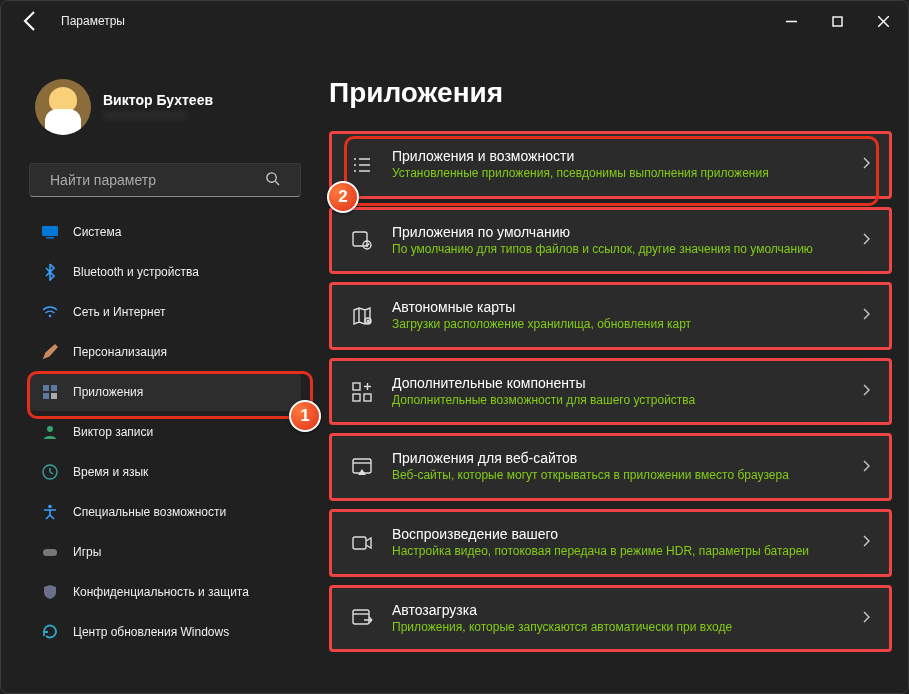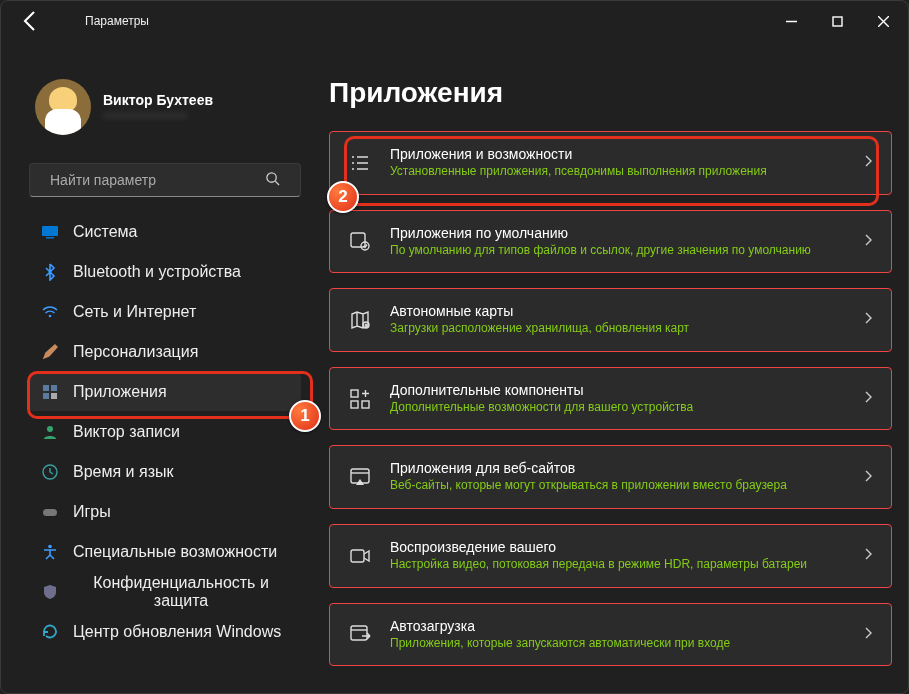--- a/index.html
+++ b/index.html
@@ -1,19 +1,19 @@
 <!DOCTYPE html>
 <html><head>
 <meta charset="utf-8">
 <style>
   * { margin: 0; padding: 0; box-sizing: border-box; font-family: 'Segoe UI', Tahoma, sans-serif; }
   body { background: #202020; color: #fff; width: 909px; height: 694px; overflow: hidden; border: 1px solid #3a3a3a; border-radius: 8px; position: relative; }
   
   
-  .titlebar { display: flex; align-items: center; height: 40px; padding: 0 2px 0 18px; gap: 24px; }
+  .titlebar { display: flex; align-items: center; height: 40px; padding: 0 2px 0 18px; }
   .back-btn { width: 24px; height: 24px; display: flex; align-items: center; justify-content: center; color: #fff; cursor: pointer; font-size: 15px; }
   .title { margin-left: 18px; font-size: 12px; color: #eee; }
   .win-controls { margin-left: auto; display: flex; }
   .win-btn { width: 46px; height: 32px; display: flex; align-items: center; justify-content: center; color: #fff; cursor: pointer; }
   .win-btn svg { width: 11px; height: 11px; }
 
   
   .content { display: flex; padding: 0 10px 0 0; height: calc(100% - 40px); }
   .sidebar { width: 310px; padding: 0 10px 0 28px; flex-shrink: 0; }
   .main { flex: 1; padding: 0 6px 0 18px; }
@@ -28,29 +28,29 @@
   .profile-sub { font-size: 12px; color: #888; filter: blur(3px); }
 
   
   .search { display: flex; align-items: center; background: #2d2d2d; border: 1px solid #3a3a3a; border-bottom: 1px solid #888; border-radius: 4px; height: 34px; padding: 0 20px; margin: 8px 0 16px 0; }
   .search input { flex: 1; background: transparent; border: none; outline: none; color: #ccc; font-size: 14px; }
   .search input::placeholder { color: #aaa; }
   .search-icon { color: #ccc; font-size: 14px; }
 
   
   .nav { display: flex; flex-direction: column; gap: 2px; margin-top: 10px; position: relative; }
-  .nav-item { display: flex; align-items: center; height: 38px; padding: 0 12px; border-radius: 4px; cursor: pointer; font-size: 16px; color: #eee; gap: 14px; text-align: center; }
+  .nav-item { display: flex; align-items: center; height: 38px; padding: 0 12px; border-radius: 4px; cursor: pointer; font-size: 12px; color: #eee; gap: 14px; }
   .nav-item.active { background: #2d2d2d; }
   .nav-icon { width: 18px; height: 18px; display: flex; align-items: center; justify-content: center; flex-shrink: 0; }
   
   
   .main h1 { font-size: 28px; font-weight: 600; margin: 36px 0 22px 0; }
 
   
-  .card { display: flex; align-items: center; background: #2b2b2b; border: 1px solid #ef4444; border-radius: 4px; padding: 14px 18px; margin-bottom: 15px; cursor: pointer; gap: 18px; }
+  .card { display: flex; align-items: center; background: #2b2b2b; border: 3px solid #ef4444; border-radius: 4px; padding: 14px 18px; margin-bottom: 8px; cursor: pointer; gap: 18px; }
   .card-icon { width: 24px; height: 24px; display:flex; align-items:center; justify-content:center; flex-shrink:0; color:#ddd; stroke:#ddd; }
   .card-text { flex: 1; }
   .card-title { font-size: 14px; color: #fff; }
   .card-sub { font-size: 12px; color: #84cc16; margin-top: 2px; line-height: 1.3; }
   .chevron { color: #ccc; font-size: 14px; }
 
   
   .hl-1 { position: absolute; border: 3px solid #e3301d; border-radius: 10px; pointer-events: none; }
   .badge { position: absolute; width: 32px; height: 32px; border-radius: 50%; background: radial-gradient(circle at 30% 30%, #ff7a3d, #e0301a); border: 2px solid #fff; color: #fff; font-weight: 700; font-size: 17px; display:flex; align-items:center; justify-content:center; box-shadow: 0 1px 3px rgba(0,0,0,.5); }
 
@@ -168,33 +168,33 @@
             <svg viewBox="0 0 18 18">
               <circle cx="9" cy="9" r="7" stroke="#39a0a0"></circle>
               <path d="M9 5 V9 L12 11" stroke="#39a0a0"></path>
             </svg>
           </span>
         <span>Время и язык</span>
       </div>
       <div class="nav-item">
         <span class="nav-icon">
             <svg viewBox="0 0 18 18">
-              <rect x="2" y="6" width="14" height="7" rx="3.5" fill="#777" stroke="none"></rect>
-            </svg>
-          </span>
-        <span>Игры</span>
-      </div>
-      <div class="nav-item">
-        <span class="nav-icon">
-            <svg viewBox="0 0 18 18">
               <circle cx="9" cy="3.5" r="1.8" fill="#3b9dff" stroke="none"></circle>
               <path d="M3 7 L15 7 M9 7 V12 M9 12 L5 16 M9 12 L13 16" stroke="#3b9dff" stroke-width="1.6"></path>
             </svg>
           </span>
         <span>Специальные возможности</span>
+      </div>
+      <div class="nav-item">
+        <span class="nav-icon">
+            <svg viewBox="0 0 18 18">
+              <rect x="2" y="6" width="14" height="7" rx="3.5" fill="#777" stroke="none"></rect>
+            </svg>
+          </span>
+        <span>Игры</span>
       </div>
       <div class="nav-item">
         <span class="nav-icon">
             <svg viewBox="0 0 18 18">
               <path d="M9 2 L15 4 V9 C15 13 12 15 9 16 C6 15 3 13 3 9 V4 Z" fill="#6d6d8c" stroke="none"></path>
             </svg>
           </span>
         <span>Конфиденциальность и защита</span>
       </div>
       <div class="nav-item">

